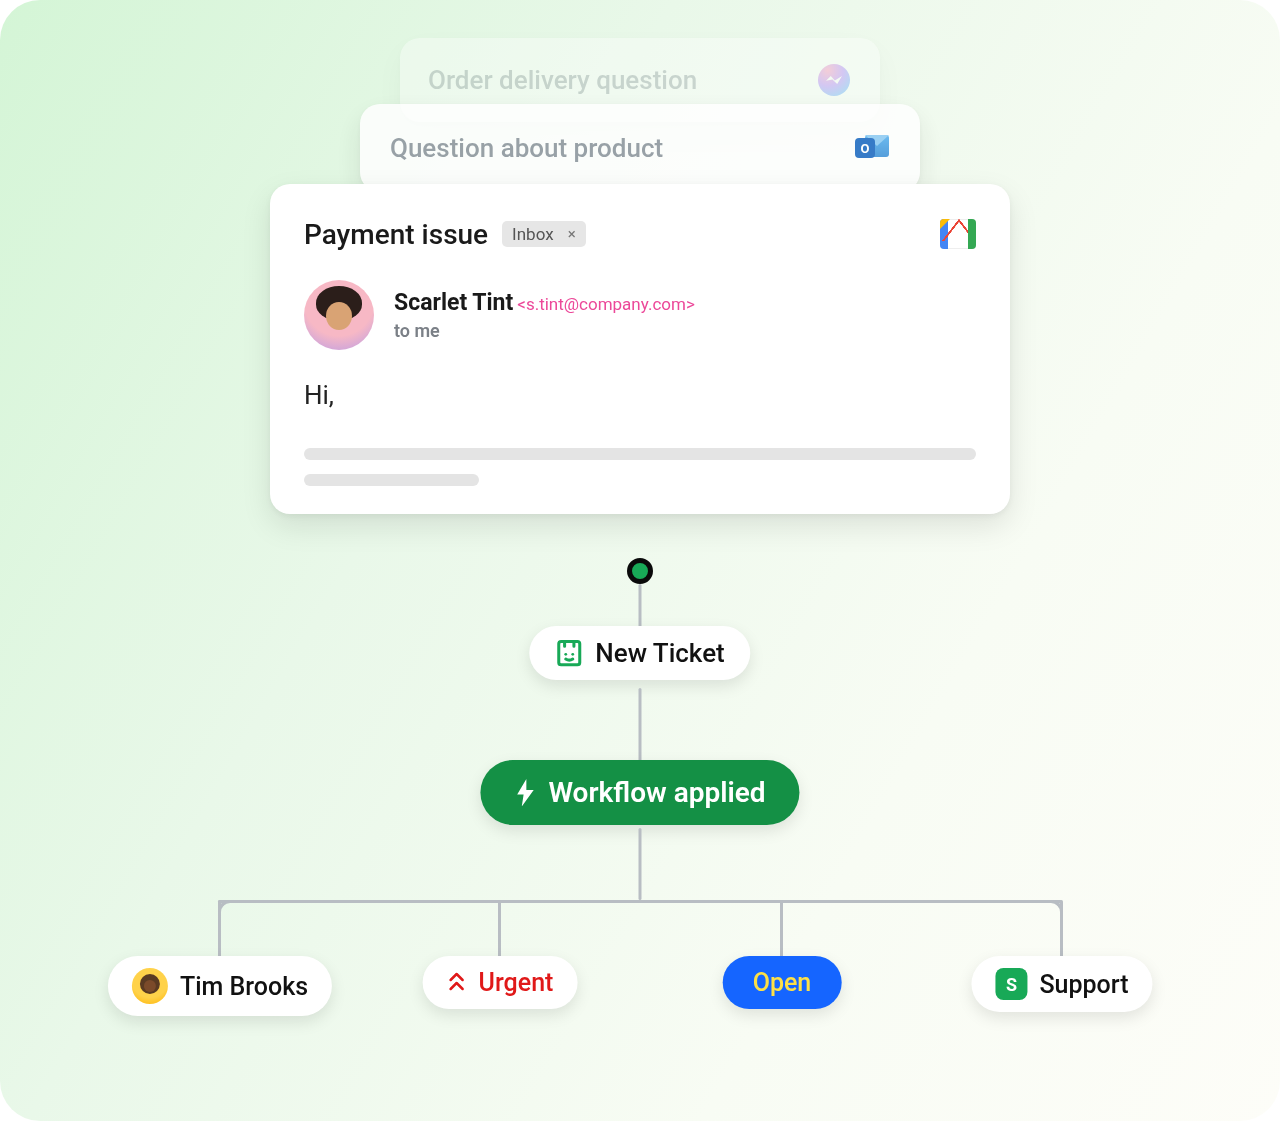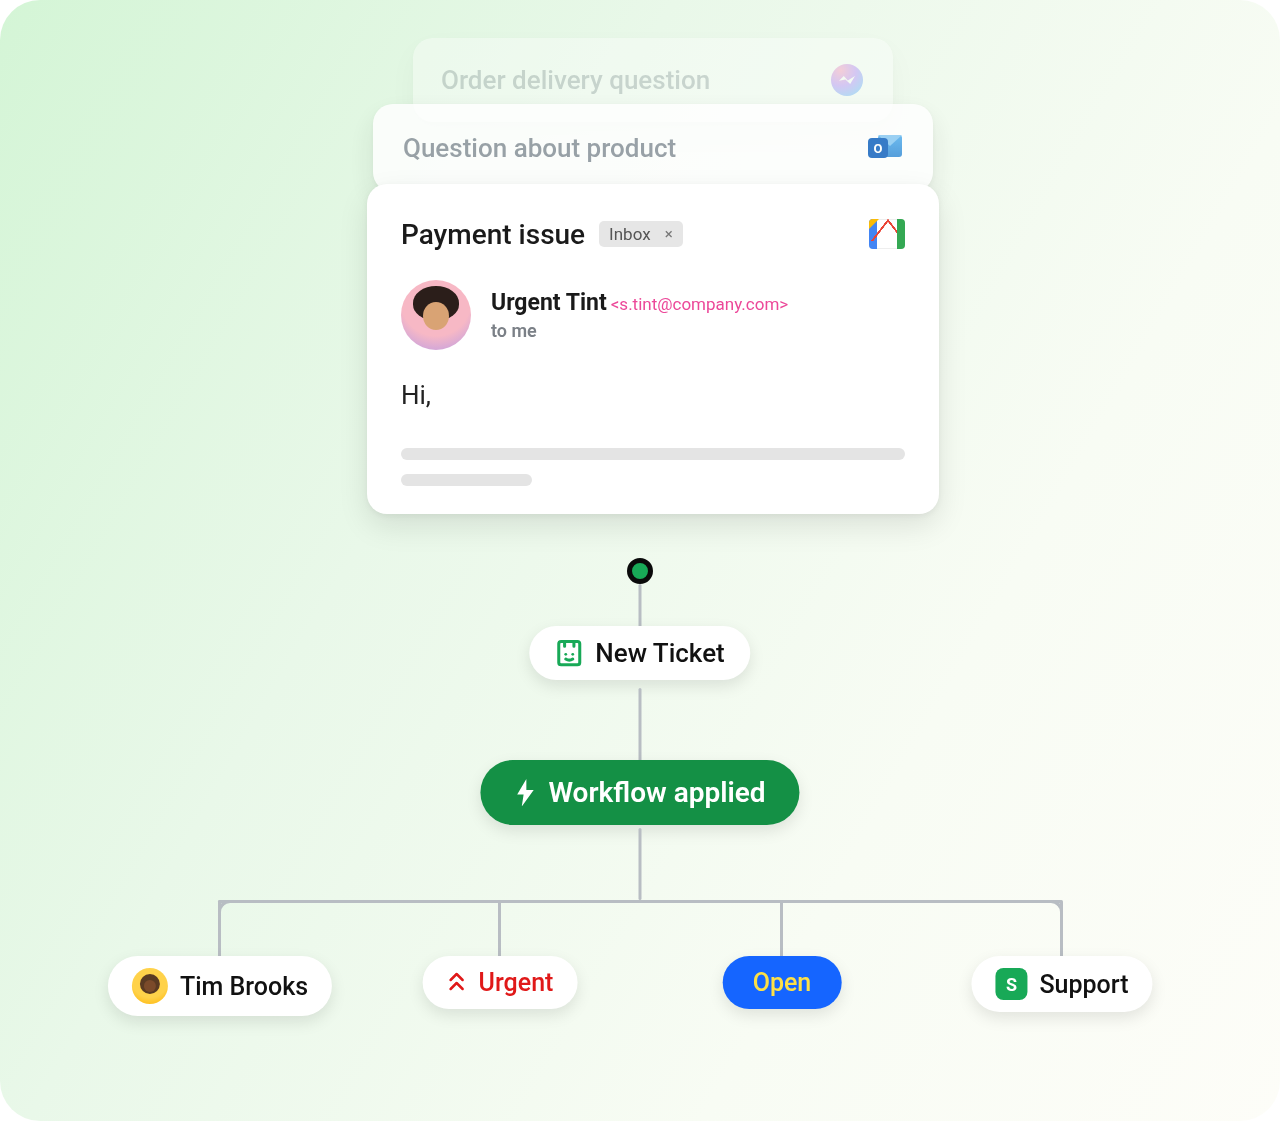--- a/index.html
+++ b/index.html
@@ -21,36 +21,35 @@
   }
 
   
   .card {
     background: #fff;
     border-radius: 20px;
     box-shadow: 0 12px 30px rgba(0,0,0,0.10), 0 2px 6px rgba(0,0,0,0.05);
     position: absolute;
     left: 50%;
     transform: translateX(-50%);
-    margin-left: 13px;
   }
   .card-back {
     width: 480px;
     top: 38px;
     padding: 24px 28px;
     opacity: 0.35;
   }
   .card-mid {
     width: 560px;
     top: 104px;
     padding: 26px 30px;
     opacity: 0.85;
   }
   .card-front {
-    width: 572px;
+    width: 740px;
     top: 184px;
     padding: 32px 34px 28px 34px;
   }
   .card-head {
     display: flex;
     align-items: center;
     justify-content: space-between;
   }
   .card-title-faded {
     font-size: 26px;
@@ -289,21 +288,21 @@
             <span class="y"></span>
             <span class="m"></span>
           </div>
       </div>
     </div>
 
     <div class="sender-row">
       <div class="avatar-lg"></div>
       <div>
         <div>
-          <span class="sender-name">Urgent Tint</span>
+          <span class="sender-name">Scarlet Tint</span>
           <span class="sender-email">&lt;s.tint@company.com&gt;</span>
         </div>
         <div class="to-line">to me</div>
       </div>
     </div>
 
     <div class="body-text">Hi,</div>
     <div class="skel skel1"></div>
     <div class="skel skel2"></div>
   </div>

